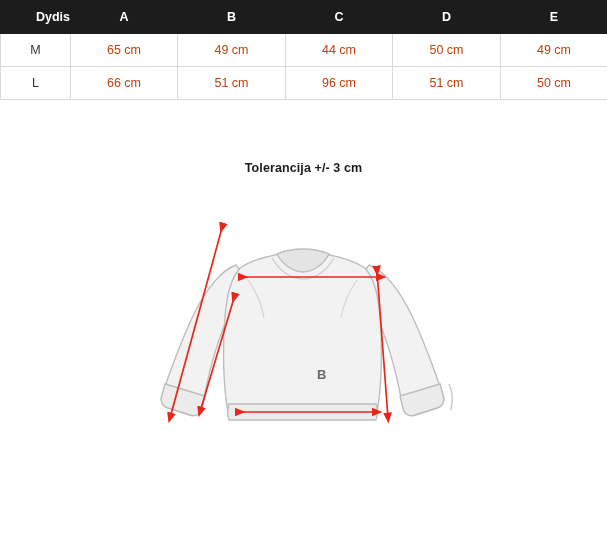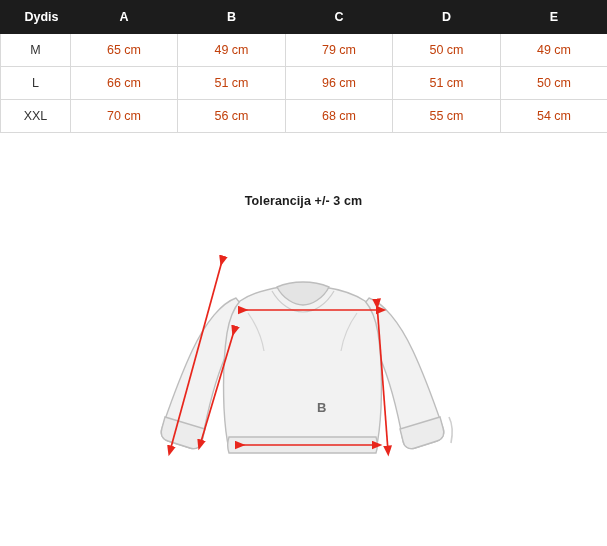--- a/index.html
+++ b/index.html
@@ -34,21 +34,21 @@
     color: #c2410c;
   }
   .size-table thead th {
     background: #1c1c1c;
     color: #ffffff;
     border: 1px solid #1c1c1c;
     font-weight: bold;
     height: 33px;
   }
   .size-table thead th.first-col {
-    text-align: center;
+    text-align: right;
     padding-left: 12px;
   }
   .size-table td.first-col {
     color: #333333;
   }
   .size-table colgroup col.c0 { width: 70px; }
   .size-table colgroup col.c1 { width: 107px; }
   .size-table colgroup col.c2 { width: 108px; }
   .size-table colgroup col.c3 { width: 107px; }
   .size-table colgroup col.c4 { width: 108px; }
@@ -104,39 +104,31 @@
       <th>C</th>
       <th>D</th>
       <th>E</th>
     </tr>
   </thead>
   <tbody>
     <tr>
       <td class="first-col">M</td>
       <td>65 cm</td>
       <td>49 cm</td>
-      <td>79 cm</td>
+      <td>44 cm</td>
       <td>50 cm</td>
       <td>49 cm</td>
     </tr>
     <tr>
       <td class="first-col">L</td>
       <td>66 cm</td>
       <td>51 cm</td>
       <td>96 cm</td>
       <td>51 cm</td>
       <td>50 cm</td>
-    </tr>
-    <tr>
-      <td class="first-col">XXL</td>
-      <td>70 cm</td>
-      <td>56 cm</td>
-      <td>68 cm</td>
-      <td>55 cm</td>
-      <td>54 cm</td>
     </tr>
   </tbody>
 </table>
 
 <div class="diagram-wrap">
 
   <div class="tolerance">Tolerancija +/- 3 cm</div>
 
   <svg class="garment-svg" width="607" height="290" viewBox="0 0 607 290">
     <defs>

